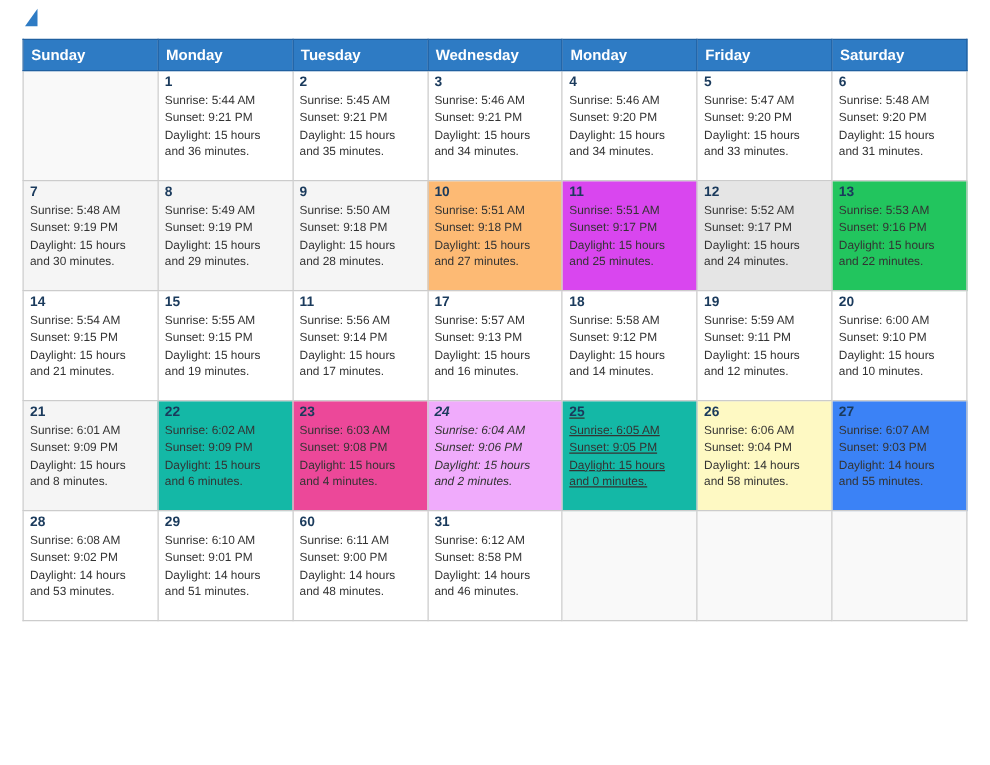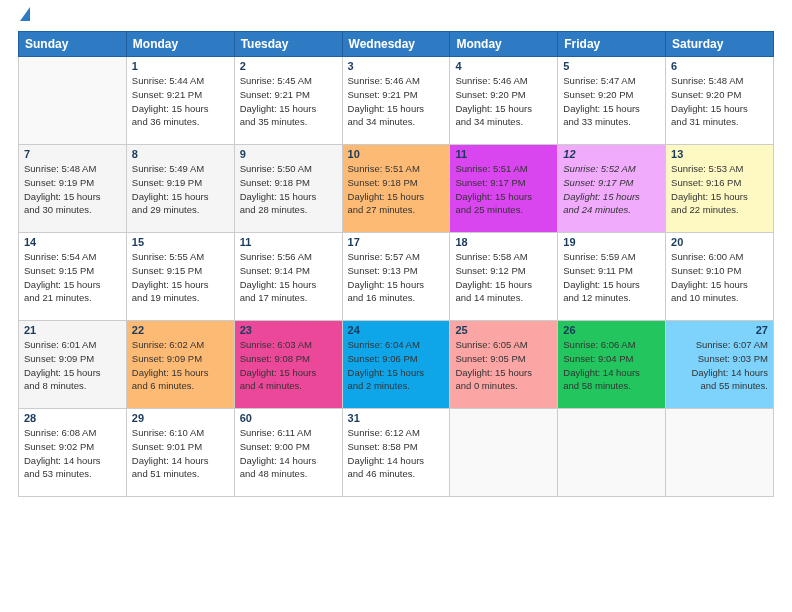--- a/index.html
+++ b/index.html
@@ -178,25 +178,25 @@
             <div class="day-info">Sunrise: 5:50 AM<br>Sunset: 9:18 PM<br>Daylight: 15 hours<br>and 28 minutes.</div>
           </td>
           <td style="background: #fdba74;">
             <span class="day-number">10</span>
             <div class="day-info">Sunrise: 5:51 AM<br>Sunset: 9:18 PM<br>Daylight: 15 hours<br>and 27 minutes.</div>
           </td>
           <td style="background: #d946ef; margin-top: 10px;">
             <span class="day-number">11</span>
             <div class="day-info">Sunrise: 5:51 AM<br>Sunset: 9:17 PM<br>Daylight: 15 hours<br>and 25 minutes.</div>
           </td>
-          <td style="background: #f0abfc; font-style: italic;">
+          <td style="background: #e5e5e5;">
             <span class="day-number">12</span>
             <div class="day-info">Sunrise: 5:52 AM<br>Sunset: 9:17 PM<br>Daylight: 15 hours<br>and 24 minutes.</div>
           </td>
-          <td style="background: #fef9c3;">
+          <td style="background: #22c55e;">
             <span class="day-number">13</span>
             <div class="day-info">Sunrise: 5:53 AM<br>Sunset: 9:16 PM<br>Daylight: 15 hours<br>and 22 minutes.</div>
           </td>
         </tr>
         <tr class="week-row">
           <td>
             <span class="day-number">14</span>
             <div class="day-info">Sunrise: 5:54 AM<br>Sunset: 9:15 PM<br>Daylight: 15 hours<br>and 21 minutes.</div>
           </td>
           <td>
@@ -222,41 +222,41 @@
           <td>
             <span class="day-number">20</span>
             <div class="day-info">Sunrise: 6:00 AM<br>Sunset: 9:10 PM<br>Daylight: 15 hours<br>and 10 minutes.</div>
           </td>
         </tr>
         <tr class="week-row">
           <td style="background: rgb(245, 245, 245);">
             <span class="day-number">21</span>
             <div class="day-info">Sunrise: 6:01 AM<br>Sunset: 9:09 PM<br>Daylight: 15 hours<br>and 8 minutes.</div>
           </td>
-          <td style="background: #fdba74; margin-top: 16px;">
+          <td style="background: #14b8a6; margin-top: 16px;">
             <span class="day-number">22</span>
             <div class="day-info">Sunrise: 6:02 AM<br>Sunset: 9:09 PM<br>Daylight: 15 hours<br>and 6 minutes.</div>
           </td>
           <td style="background: #ec4899;">
             <span class="day-number">23</span>
             <div class="day-info">Sunrise: 6:03 AM<br>Sunset: 9:08 PM<br>Daylight: 15 hours<br>and 4 minutes.</div>
           </td>
-          <td style="background: #0ea5e9;">
+          <td style="background: #f0abfc; font-style: italic;">
             <span class="day-number">24</span>
             <div class="day-info">Sunrise: 6:04 AM<br>Sunset: 9:06 PM<br>Daylight: 15 hours<br>and 2 minutes.</div>
           </td>
-          <td style="background: #fca5a5;">
+          <td style="background: #14b8a6; text-decoration: underline;">
             <span class="day-number">25</span>
             <div class="day-info">Sunrise: 6:05 AM<br>Sunset: 9:05 PM<br>Daylight: 15 hours<br>and 0 minutes.</div>
           </td>
-          <td style="background: #22c55e;">
+          <td style="background: #fef9c3;">
             <span class="day-number">26</span>
             <div class="day-info">Sunrise: 6:06 AM<br>Sunset: 9:04 PM<br>Daylight: 14 hours<br>and 58 minutes.</div>
           </td>
-          <td style="background: #7dd3fc; text-align: right;">
+          <td style="background: #3b82f6;">
             <span class="day-number">27</span>
             <div class="day-info">Sunrise: 6:07 AM<br>Sunset: 9:03 PM<br>Daylight: 14 hours<br>and 55 minutes.</div>
           </td>
         </tr>
         <tr class="week-row">
           <td>
             <span class="day-number">28</span>
             <div class="day-info">Sunrise: 6:08 AM<br>Sunset: 9:02 PM<br>Daylight: 14 hours<br>and 53 minutes.</div>
           </td>
           <td>

